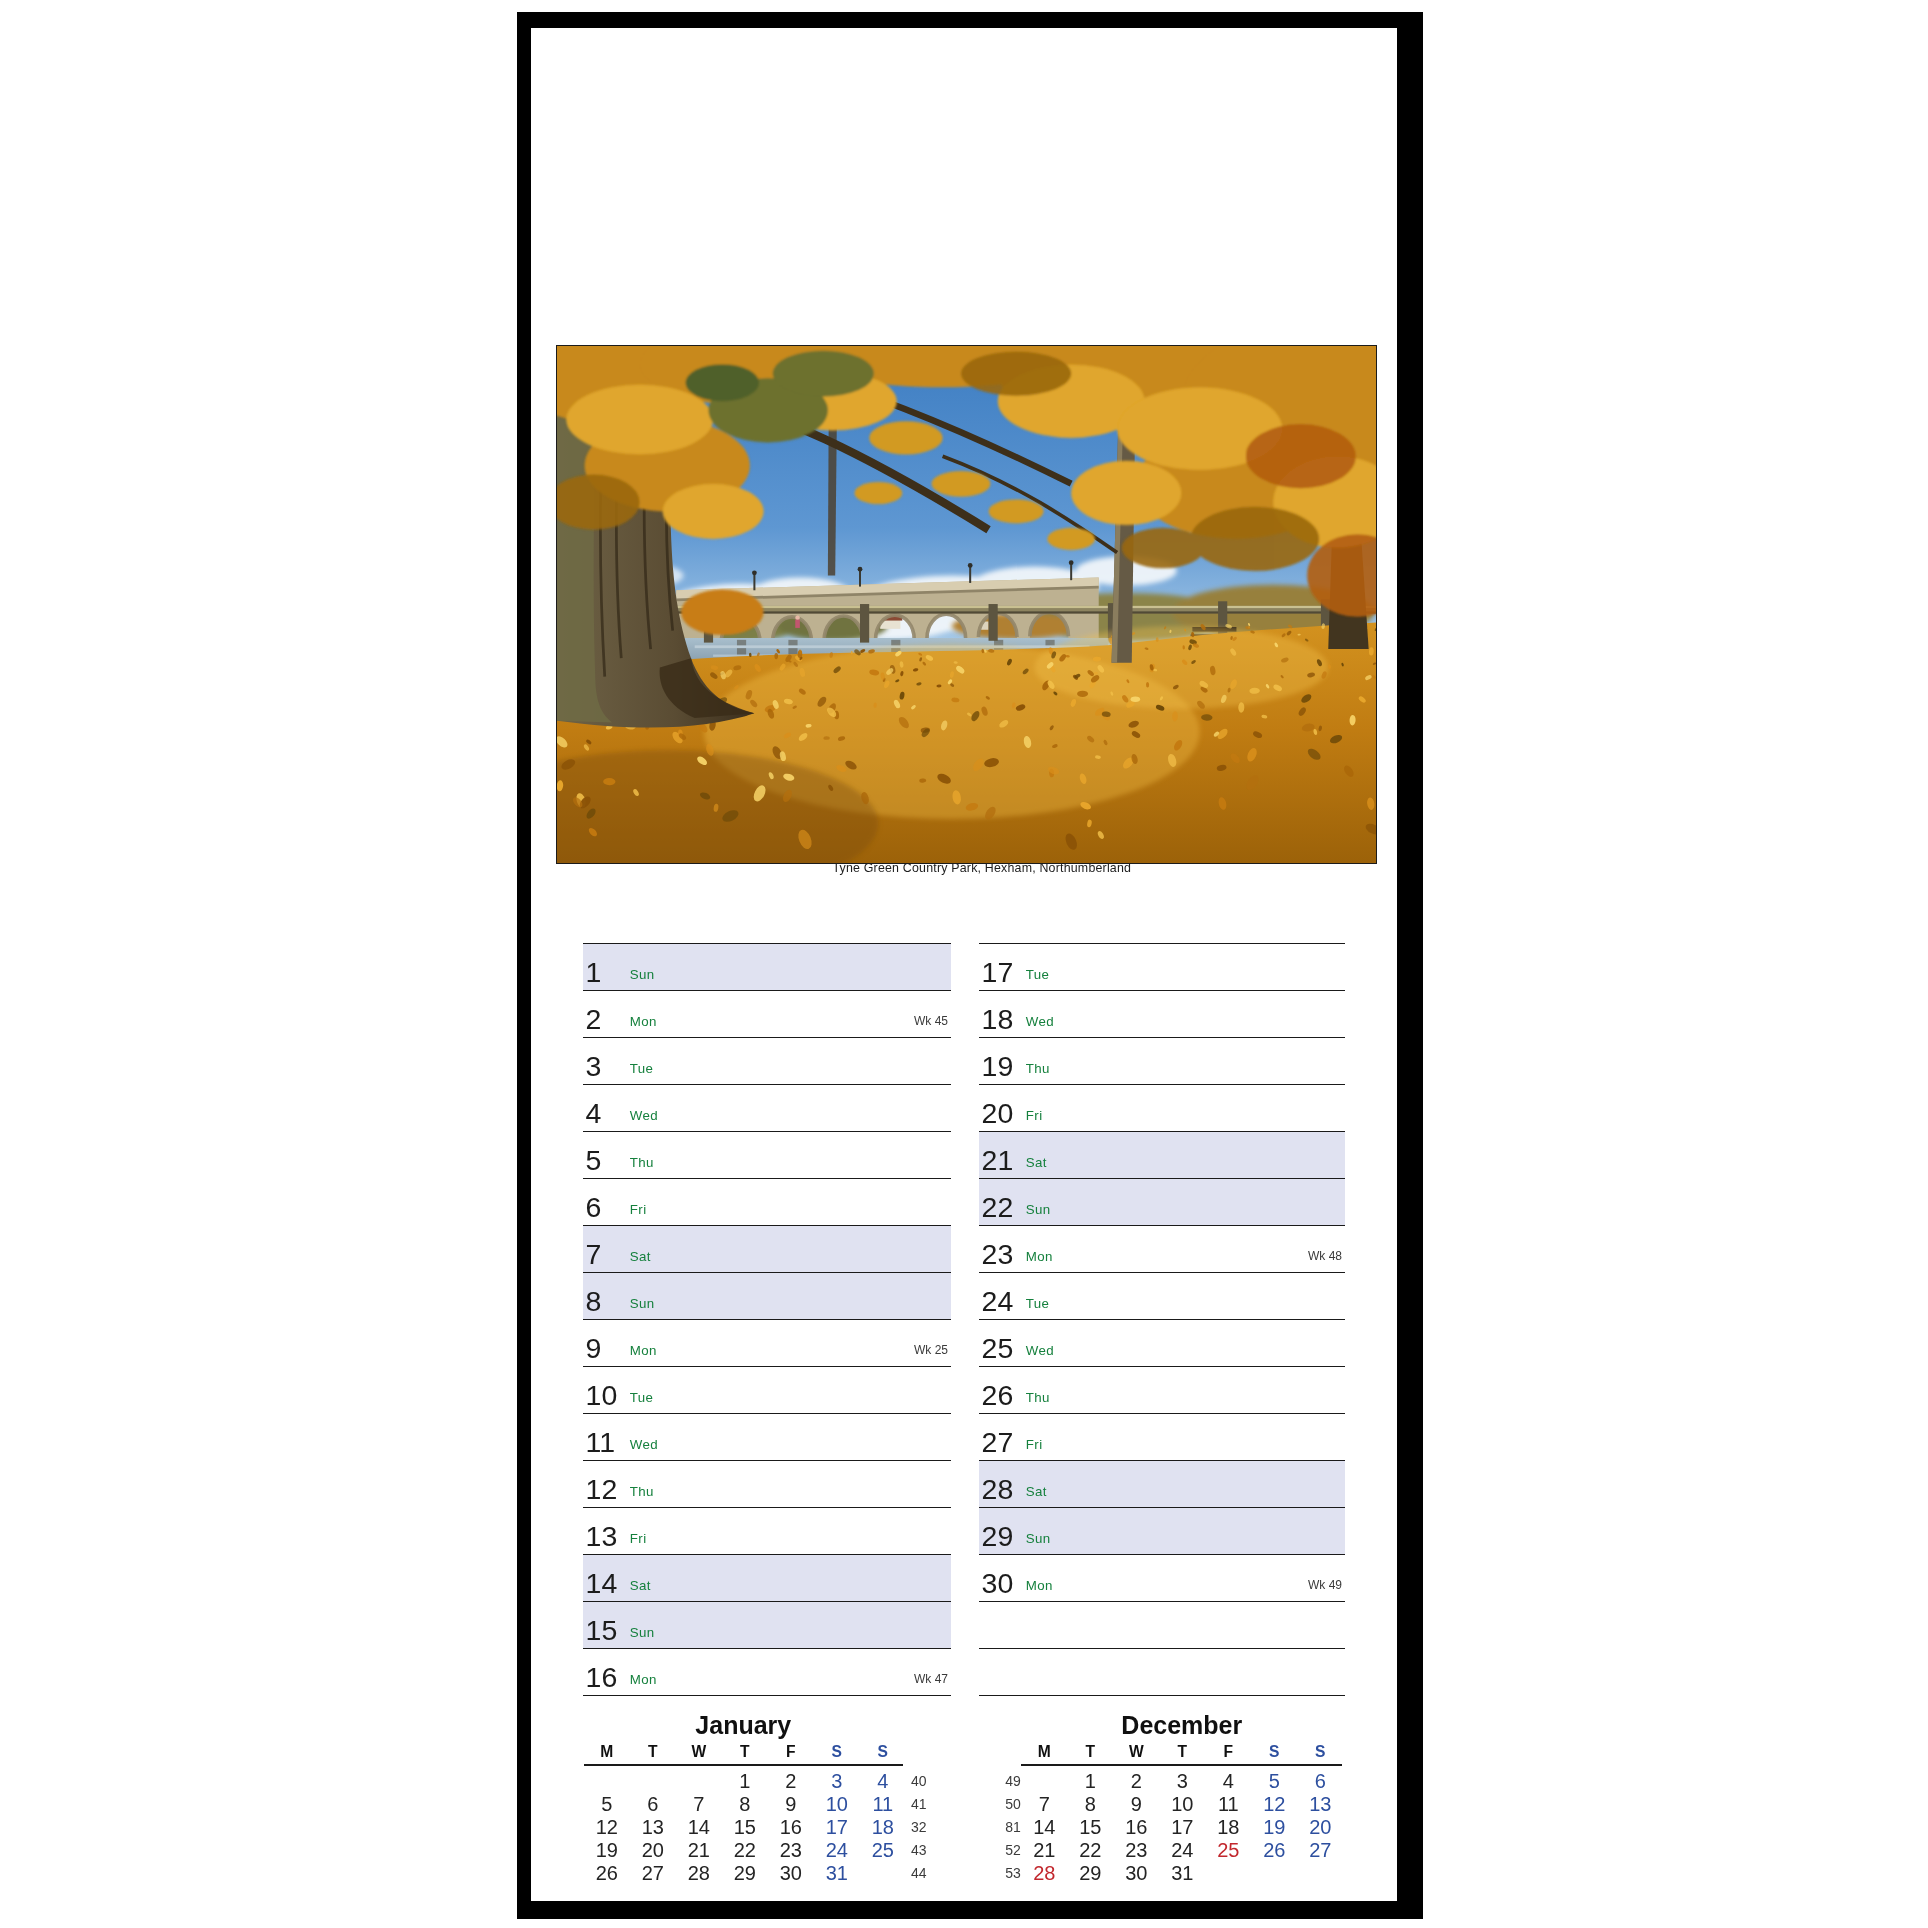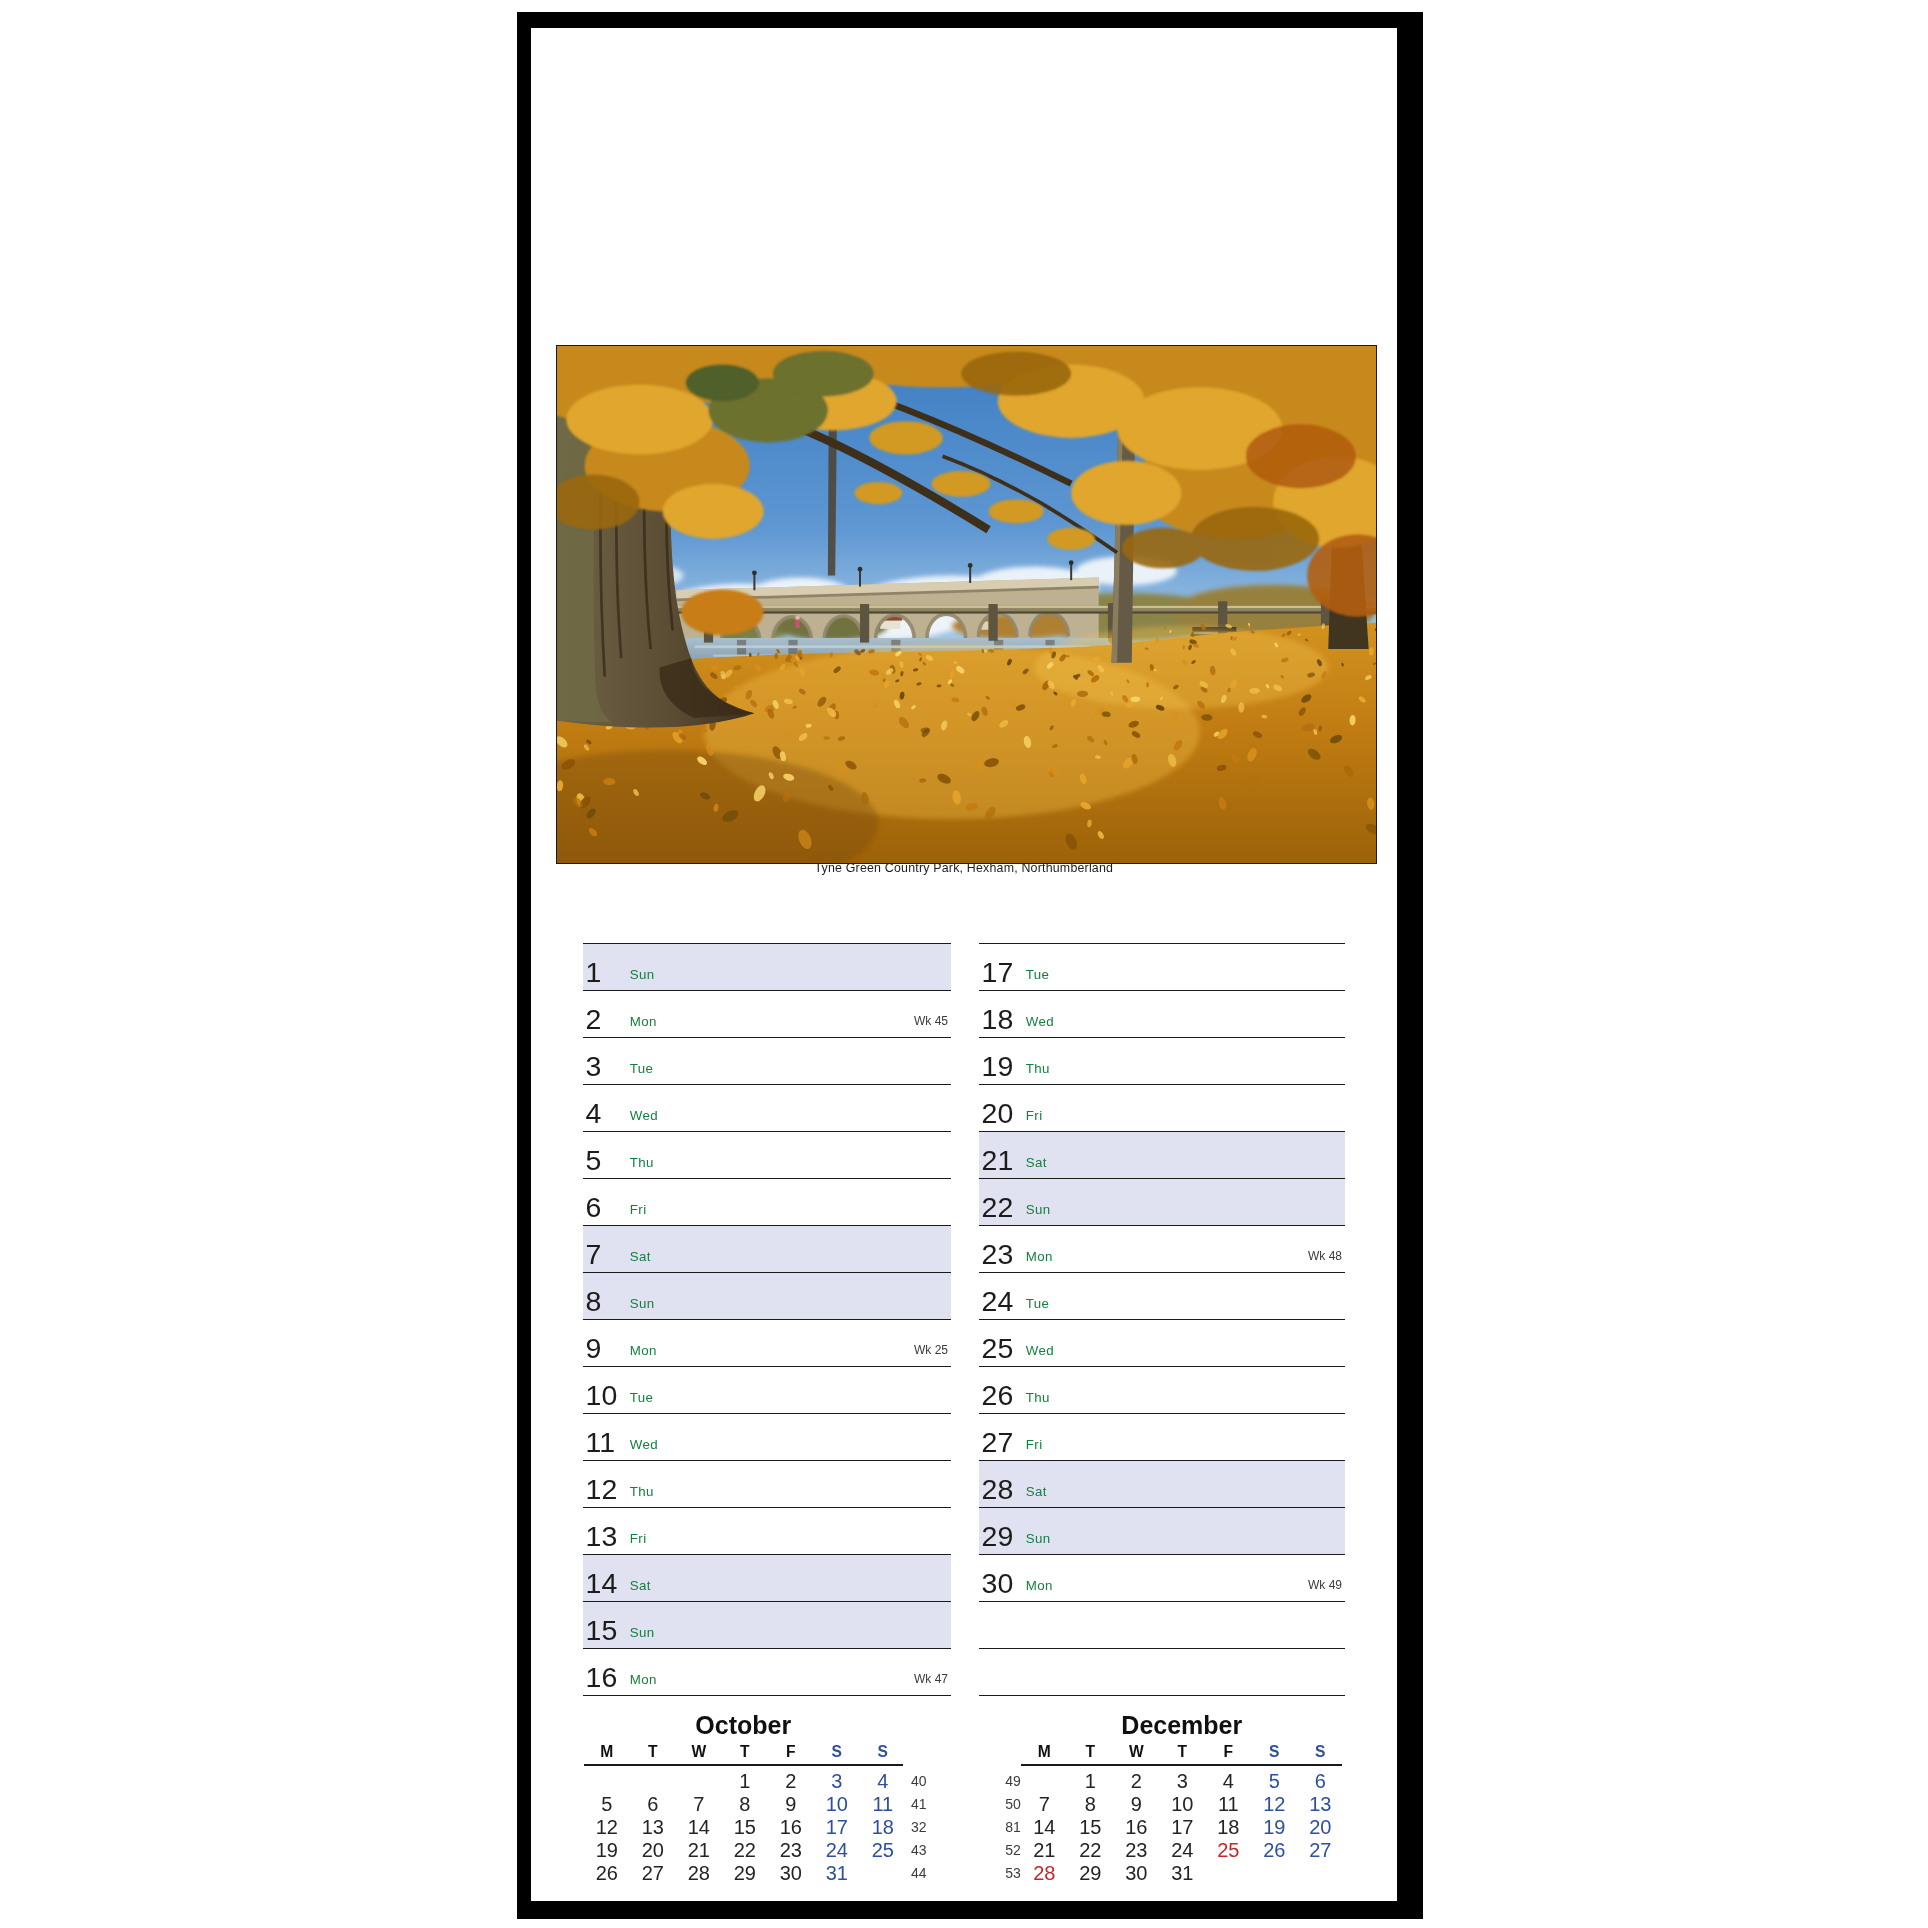--- a/index.html
+++ b/index.html
@@ -4,21 +4,21 @@
 <style>
   html,body{margin:0;padding:0;background:#ffffff;}
   body{font-family:"Liberation Sans","DejaVu Sans",sans-serif;}
   .canvas{position:relative;width:1928px;height:1928px;background:#ffffff;overflow:hidden;}
   .frame{position:absolute;left:517px;top:12px;width:906px;height:1907px;background:#000;}
   .page{position:absolute;left:13.8px;top:15.6px;width:866px;height:1873px;background:#ffffff;}
 
   .photo{position:absolute;left:25px;top:317px;width:819px;height:517px;border:1.8px solid #1b1b1b;box-sizing:content-box;}
   .photo svg{display:block;width:819px;height:517px;}
 
-  .caption{position:absolute;left:0;top:833px;width:100%;text-align:center;
+  .caption{position:absolute;left:18px;top:833px;width:100%;text-align:center;
            font-size:12.4px;color:#1d1d1d;letter-spacing:0.2px;}
 
   .title{position:absolute;left:0;top:861px;width:100%;text-align:center;
          font-size:43px;font-weight:700;letter-spacing:0.9px;color:var(--c-title);line-height:46px;}
 
   .grid-col{position:absolute;top:915px;border-top:1.8px solid var(--c-line);}
   .grid-col.left{left:52px;width:368px;}
   .grid-col.right{left:448px;width:366px;}
   .day-row{position:relative;height:47px;box-sizing:border-box;border-bottom:1.8px solid var(--c-line);}
   .day-row.we{background:var(--c-hl);}
@@ -699,21 +699,21 @@
           <div class="day-row">
             <span class="wk">Wk 49</span>
             <span class="num">30</span>
             <span class="dname">Mon</span>
           </div>
           <div class="day-row"></div>
           <div class="day-row"></div>
         </div>
 
       <div class="mini october" id="mini0">
-          <div class="mini-title">October</div>
+          <div class="mini-title">January</div>
           <div class="mini-head">
             <span class="mc">M</span>
             <span class="mc">T</span>
             <span class="mc">W</span>
             <span class="mc">T</span>
             <span class="mc">F</span>
             <span class="mc blue">S</span>
             <span class="mc blue">S</span>
             <span class="mc wknum"></span>
           </div>

